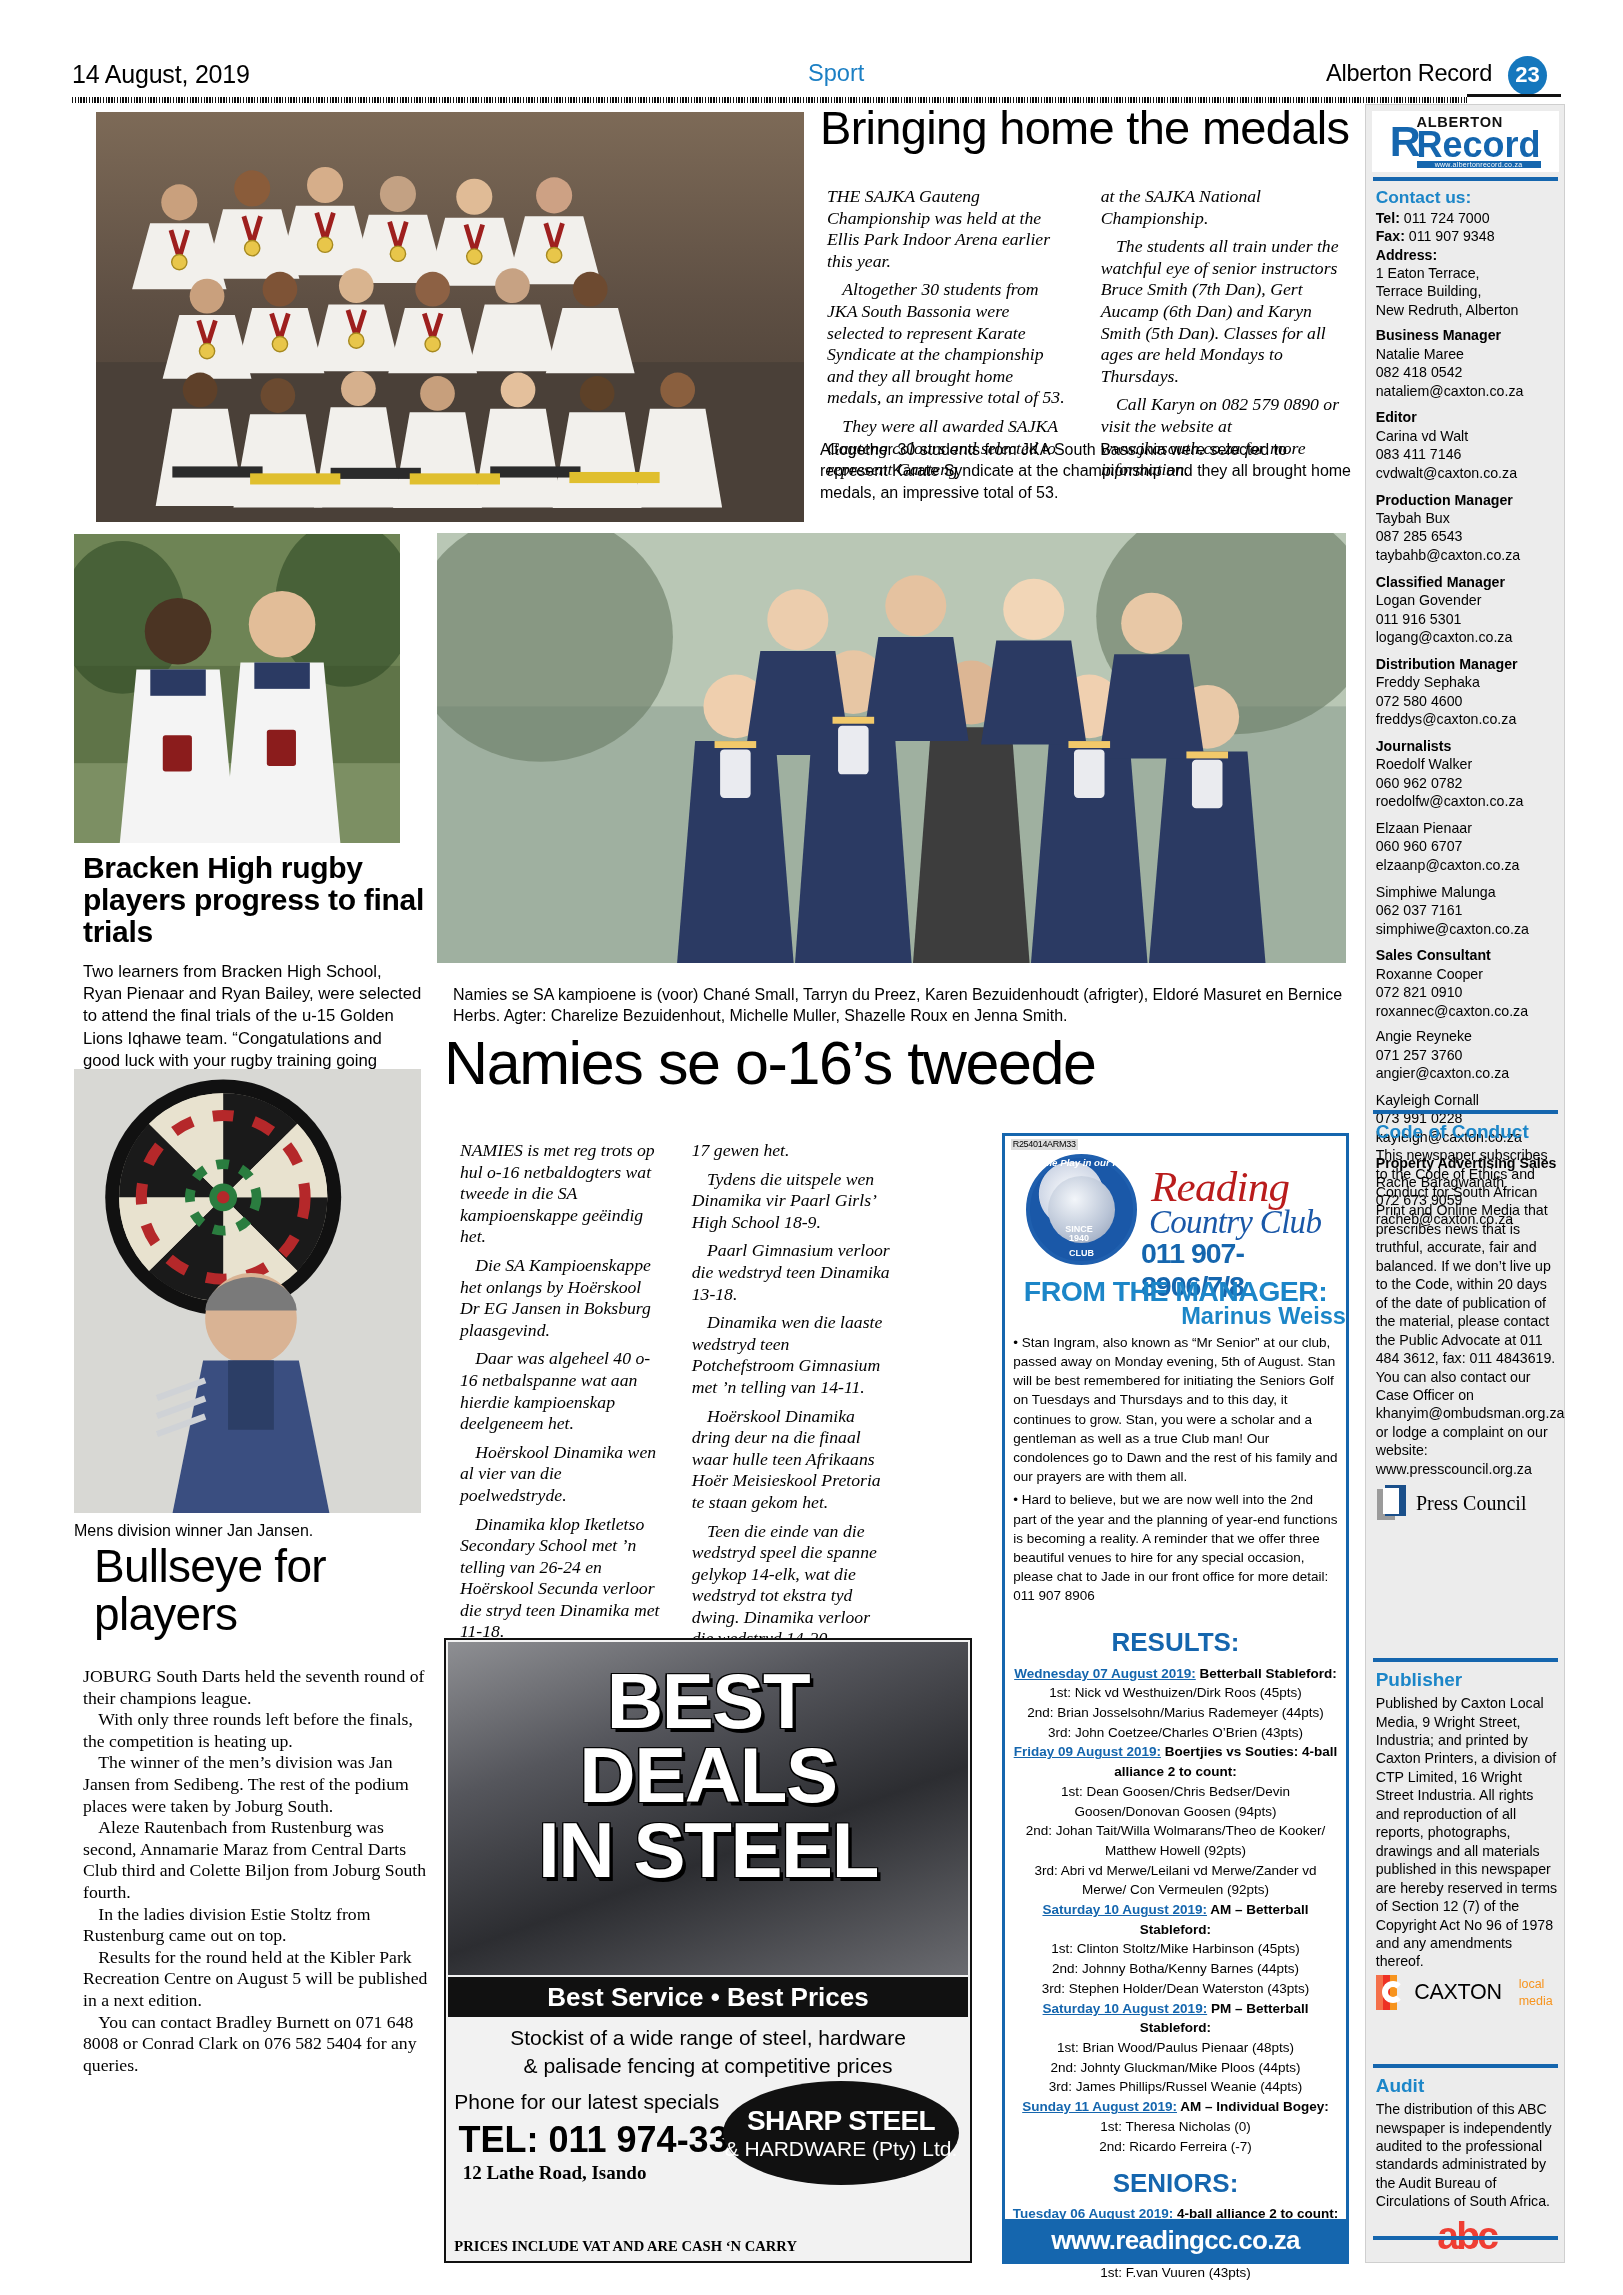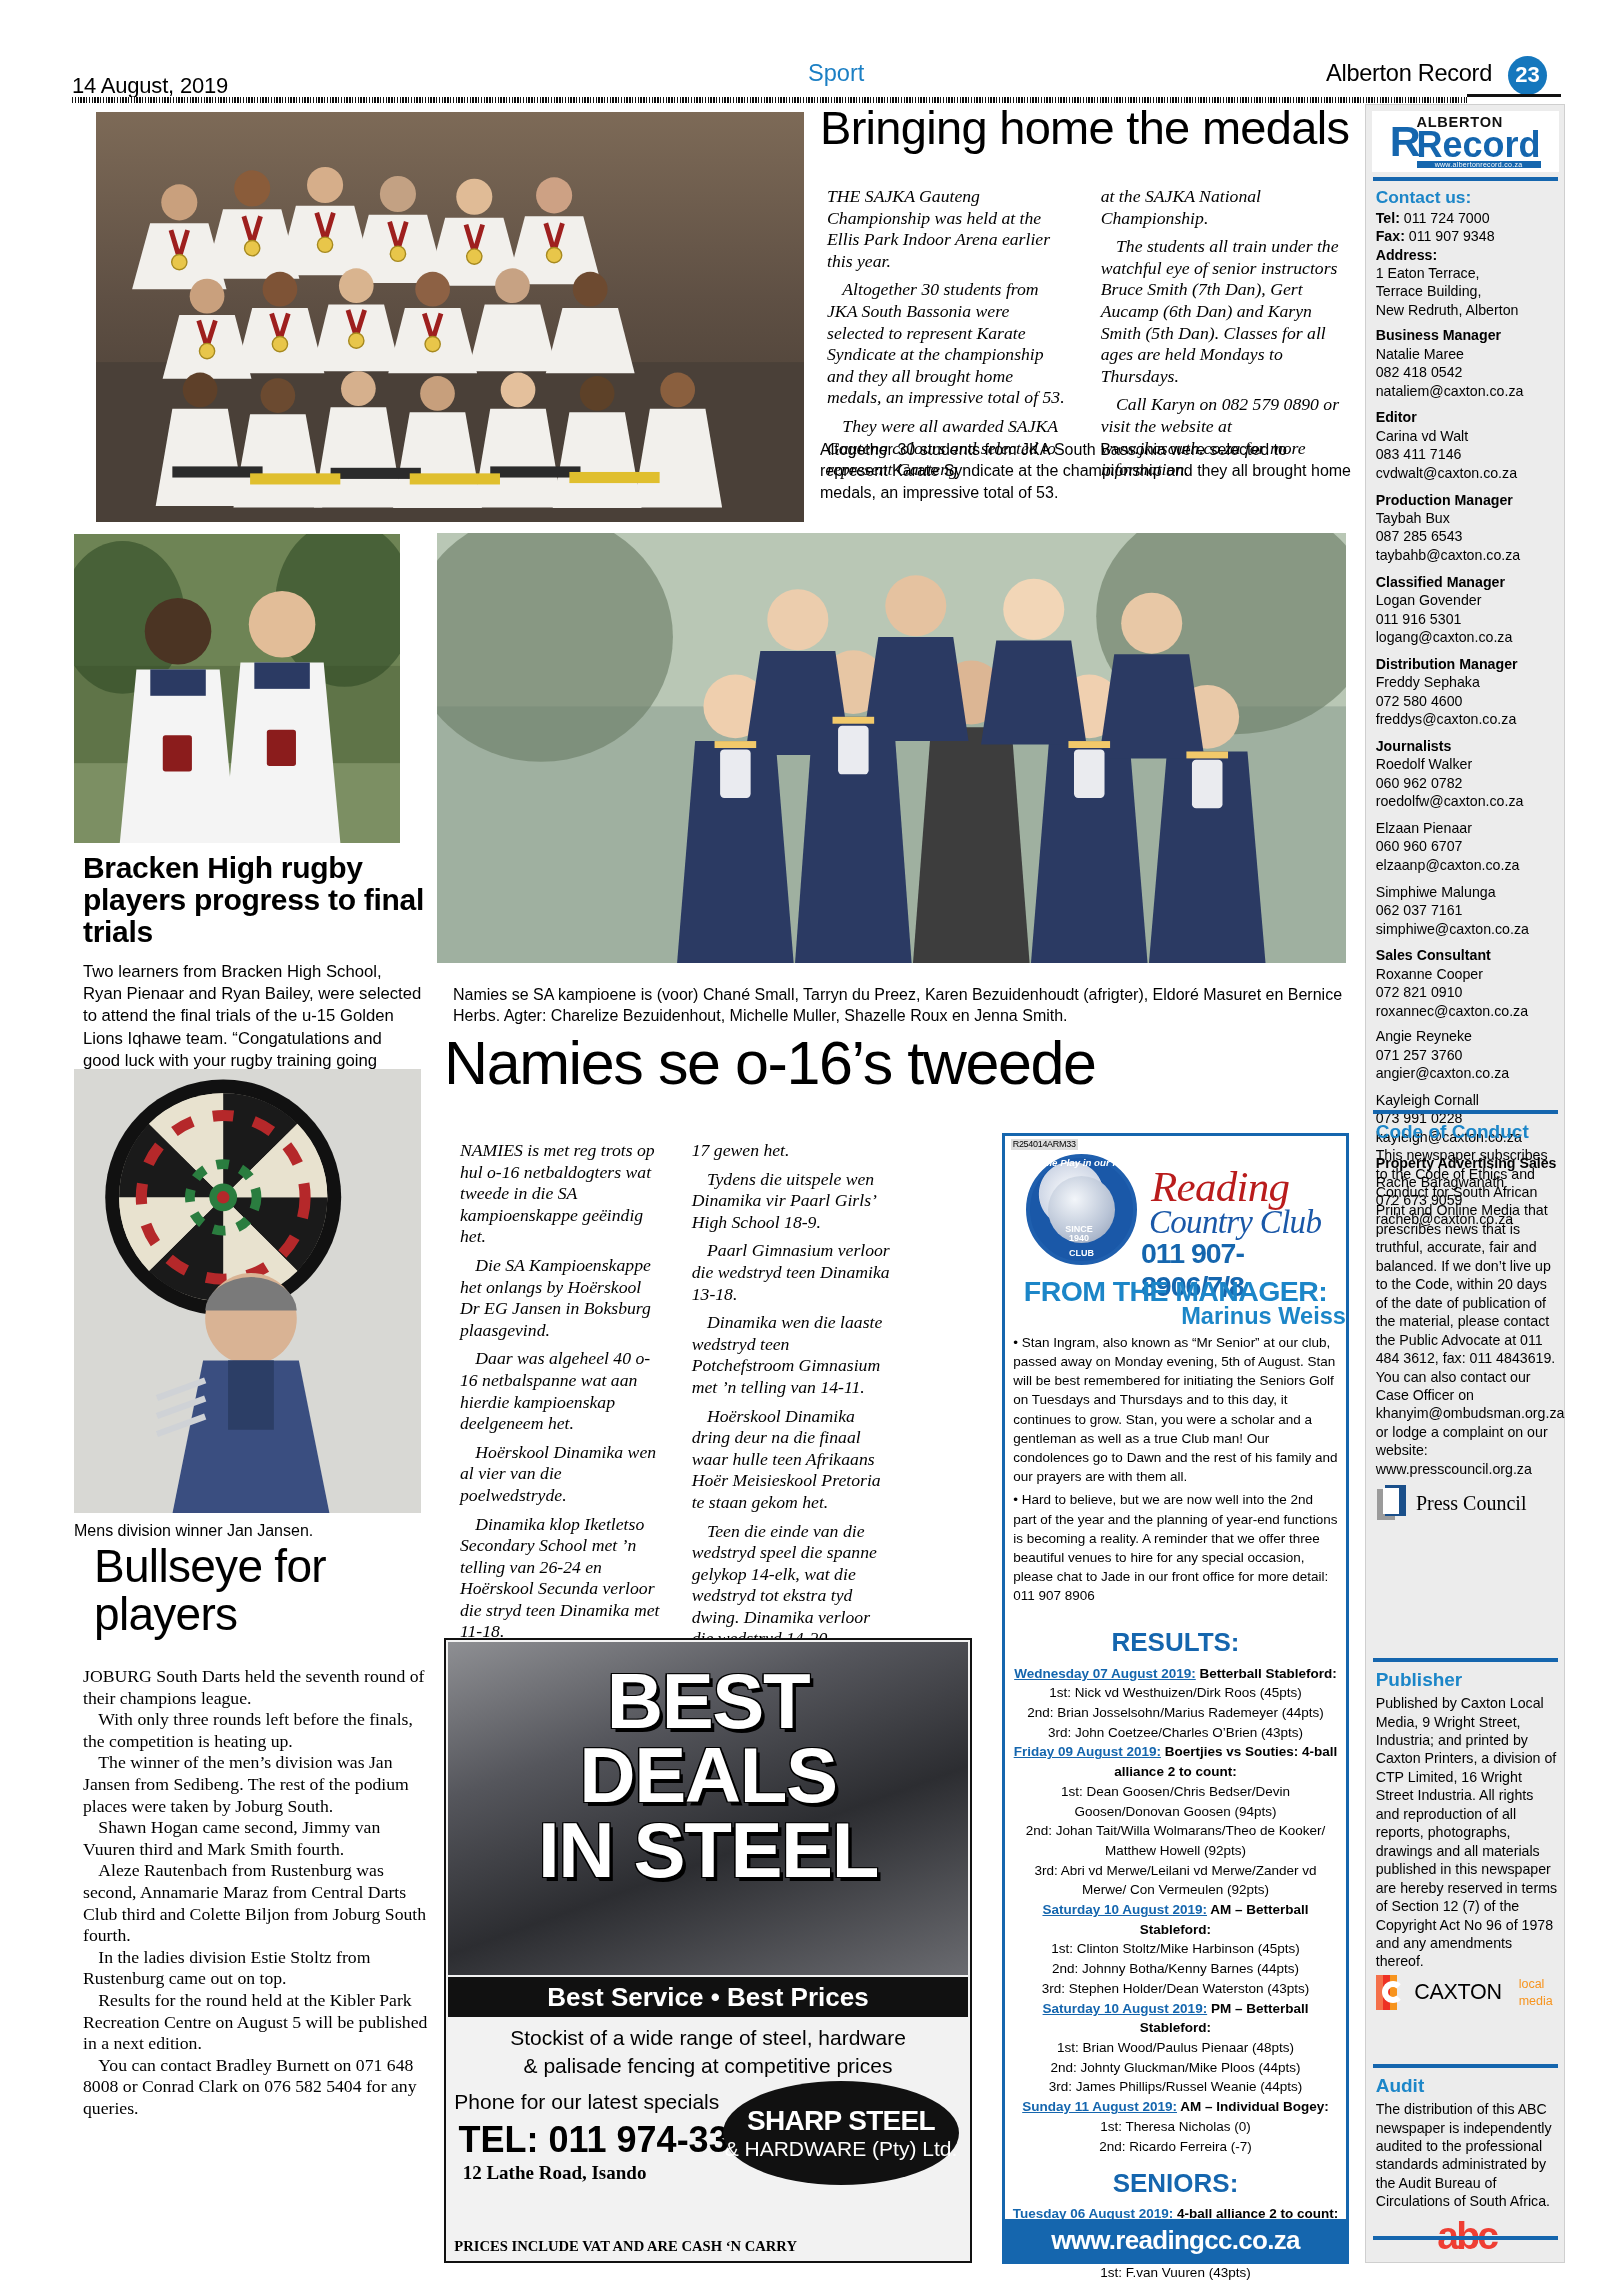--- a/index.html
+++ b/index.html
@@ -2,21 +2,21 @@
 <html style="font-size:11px"><head>
 <meta charset="utf-8">
 <style>
   html, body { margin:0; padding:0; background:#ffffff; }
   body { width:1624px; height:2295px; font-family:"Liberation Sans", sans-serif; color:#000; position:relative; overflow:hidden; }
 
   .page { position:relative; width:1624px; height:2295px; }
 
   
   .masthead { position:absolute; left:72px; top:60px; width:1482px; height:39px; }
-  .mast-date { position:absolute; left:0; top:13px; font-size:22px; font-family:"Liberation Sans Narrow","Liberation Sans",sans-serif; letter-spacing:-0.2px; }
+  .mast-date { position:absolute; left:0; top:0; font-size:25px; font-family:"Liberation Sans Narrow","Liberation Sans",sans-serif; letter-spacing:-0.2px; }
   .mast-section { position:absolute; left:736px; top:0; font-size:23.6px; color:#1b7fc4; }
   .mast-title { position:absolute; right:62px; top:0; font-size:23.6px; letter-spacing:-0.3px; }
   .mast-pageno { position:absolute; right:7px; top:-4.2px; width:39px; height:39px; border-radius:50%; background:#1577bd; color:#fff; font-size:22px; font-weight:bold; display:flex; align-items:center; justify-content:center; }
   .mast-rule { position:absolute; left:72px; top:97px; width:1395px; height:6.2px;
       background:repeating-linear-gradient(90deg,#111 0 1.4px, #fff 1.4px 2.8px); }
   .mast-rule2 { position:absolute; left:1467px; top:94px; width:94px; height:2.8px; background:#111; }
 
   
   .photo { background:#cfd4d8; position:absolute; overflow:hidden; }
 
@@ -414,21 +414,20 @@
         <rect x="118" y="522" width="74" height="9" transform="rotate(-20 118 522)"></rect>
       </g>
     </svg>
   </div>
   <div class="body-sans" id="dart-caption">Mens division winner Jan Jansen.</div>
   <div id="bullseye-head">Bullseye for players</div>
   <div id="bullseye-body">
     <p class="first">JOBURG South Darts held the seventh round of their champions league.</p>
     <p>With only three rounds left before the finals, the competition is heating up.</p>
     <p>The winner of the men’s division was Jan Jansen from Sedibeng. The rest of the podium places were taken by Joburg South.</p>
-    <p>Shawn Hogan came second, Jimmy van Vuuren third and Mark Smith fourth.</p>
     <p>Aleze Rautenbach from Rustenburg was second, Annamarie Maraz from Central Darts Club third and Colette Biljon from Joburg South fourth.</p>
     <p>In the ladies division Estie Stoltz from Rustenburg came out on top.</p>
     <p>Results for the round held at the Kibler Park Recreation Centre on August 5 will be published in a next edition.</p>
     <p>You can contact Bradley Burnett on 071 648 8008 or Conrad Clark on 076 582 5404 for any queries.</p>
   </div>
 
   <div class="photo" id="steel-ad">
     <div class="steel-inner">
       <div class="steel-photo"></div>
       <div class="steel-big">

